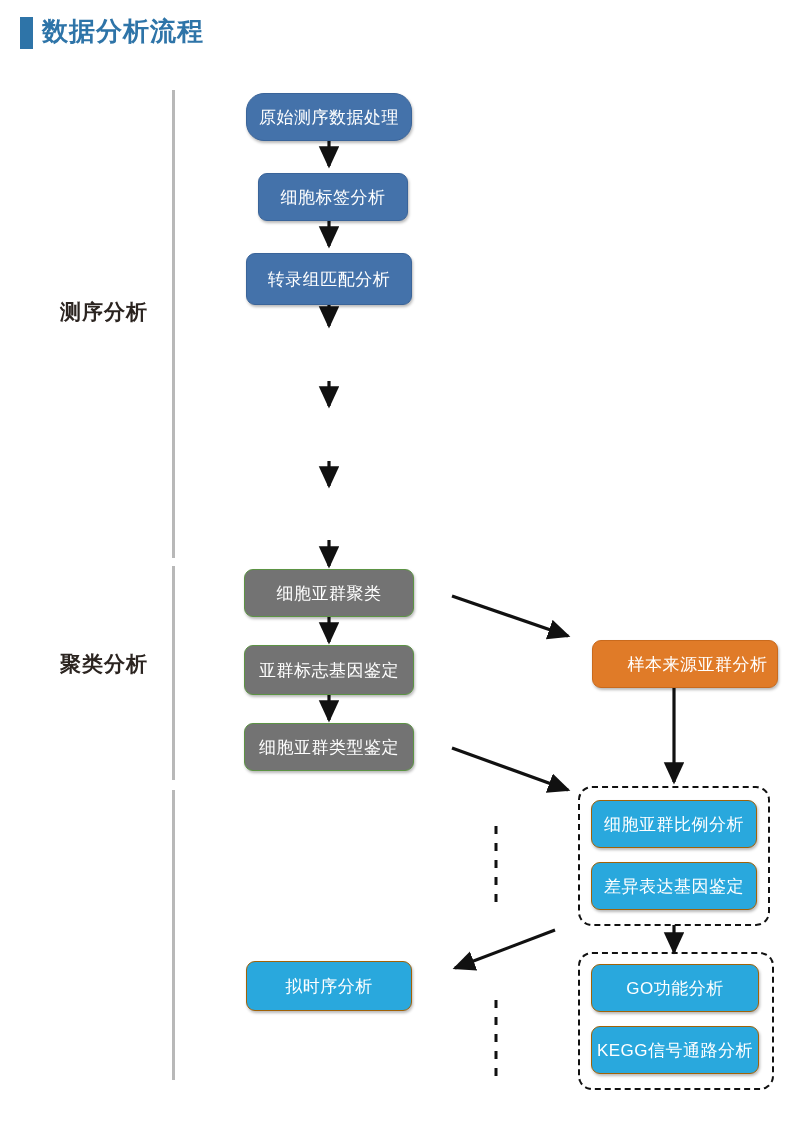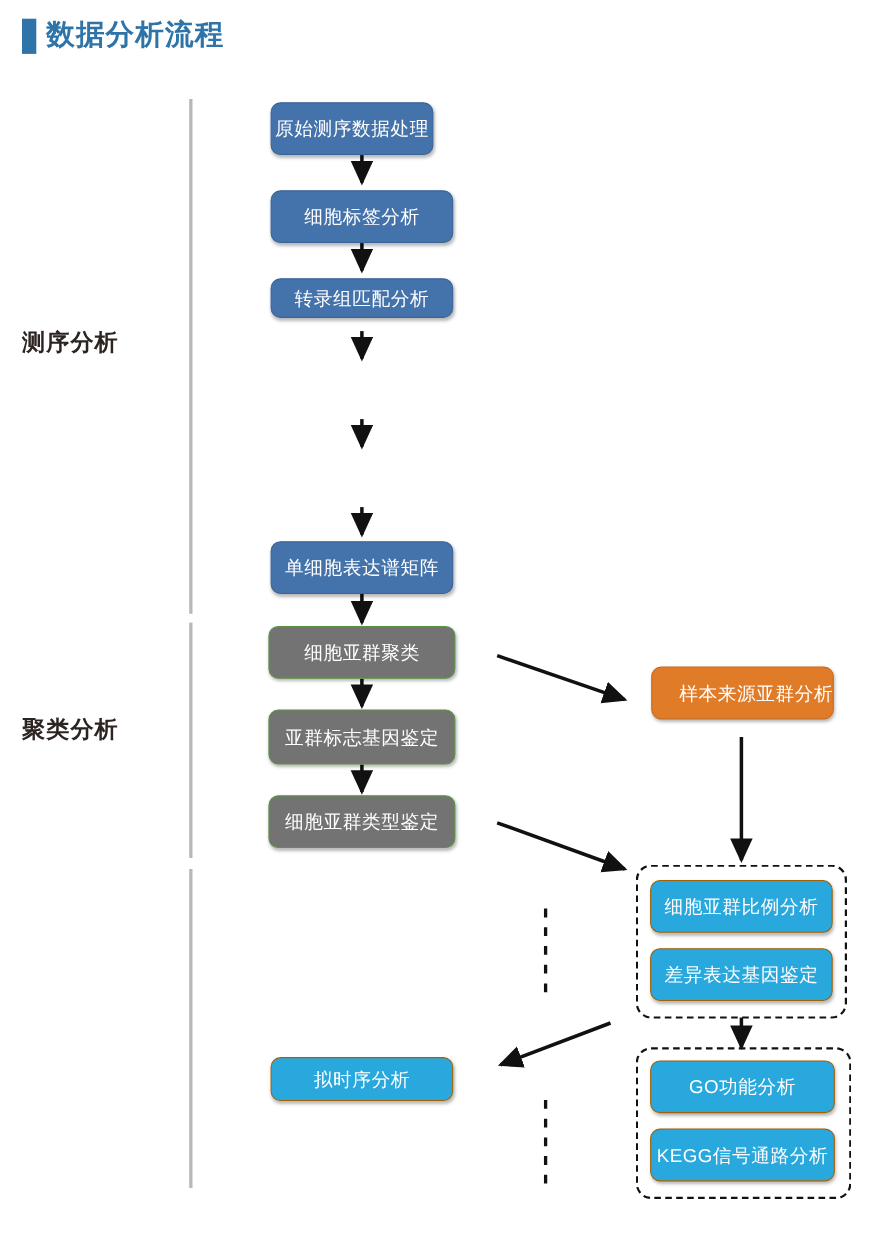--- a/index.html
+++ b/index.html
@@ -34,20 +34,21 @@
 
   
   .stage-label {
     position: absolute;
     font-size: 21px;
     font-weight: bold;
     color: #2b2420;
     line-height: 40px;
     letter-spacing: 1px;
     white-space: pre-line;
+    margin-left: 40px;
   }
 
   
   .node {
     position: absolute;
     display: flex;
     align-items: center;
     justify-content: center;
     border-radius: 9px;
     color: #ffffff;
@@ -120,32 +121,31 @@
 
       <line x1="555" y1="930" x2="455" y2="968"></line>
     </g>
 
     <g stroke="#111111" stroke-width="3" stroke-dasharray="8,9" fill="none">
       <line x1="496" y1="826" x2="496" y2="903"></line>
       <line x1="496" y1="1000" x2="496" y2="1080"></line>
     </g>
   </svg>
 
-  <div class="node blue" style="left:246px; top:93px;  width:148px; height:48px;">原始测序数据处理</div>
-  <div class="node blue" style="left:246px; top:173px; width:166px; height:48px;">细胞标签分析</div>
-  <div class="node blue" style="left:246px; top:253px; width:166px; height:36px;">转录组匹配分析</div>
-  <div class="node blue" style="left:246px; top:492px; width:166px; height:48px;">单细胞表达谱矩阵</div>
+  <div class="node blue" style="left:246px; top:93px;  width:166px; height:48px;border-radius:18px;">原始测序数据处理</div>
+  <div class="node blue" style="left:258px; top:173px; width:150px; height:48px;">细胞标签分析</div>
+  <div class="node blue" style="left:246px; top:253px; width:166px; height:52px;">转录组匹配分析</div>
 
   <div class="node green" style="left:244px; top:569px; width:170px; height:48px;">细胞亚群聚类</div>
   <div class="node green" style="left:244px; top:645px; width:170px; height:50px;">亚群标志基因鉴定</div>
   <div class="node green" style="left:244px; top:723px; width:170px; height:48px;">细胞亚群类型鉴定</div>
 
-  <div class="node orange" style="left:592px; top:606px; width:166px; height:48px;padding-left:25px;">样本来源亚群分析</div>
+  <div class="node orange" style="left:592px; top:640px; width:186px; height:48px;padding-left:25px;">样本来源亚群分析</div>
 
-  <div class="node cyan" style="left:246px; top:961px; width:166px; height:40px;">拟时序分析</div>
+  <div class="node cyan" style="left:246px; top:961px; width:166px; height:50px;">拟时序分析</div>
 
   <div class="dashed-group" style="left:578px; top:786px; width:192px; height:140px;"></div>
   <div class="node cyan" style="left:591px; top:800px; width:166px; height:48px;">细胞亚群比例分析</div>
   <div class="node cyan" style="left:591px; top:862px; width:166px; height:48px;">差异表达基因鉴定</div>
 
   <div class="dashed-group" style="left:578px; top:952px; width:196px; height:138px;"></div>
   <div class="node cyan" style="left:591px; top:964px; width:168px; height:48px;">GO功能分析</div>
   <div class="node cyan" style="left:591px; top:1026px; width:168px; height:48px;">KEGG信号通路分析</div>
 
 </div>

